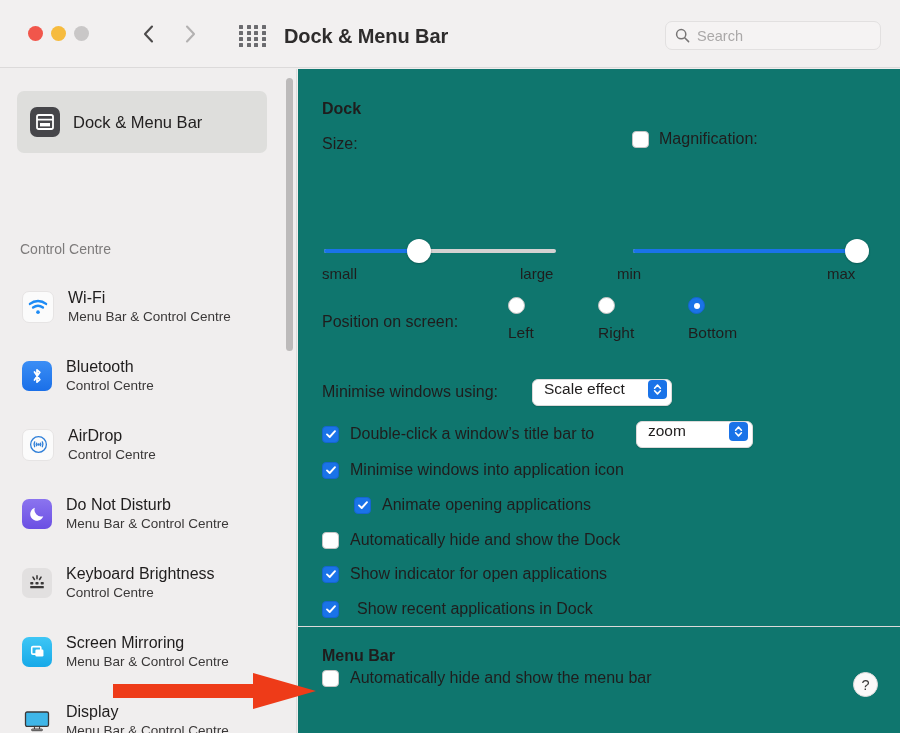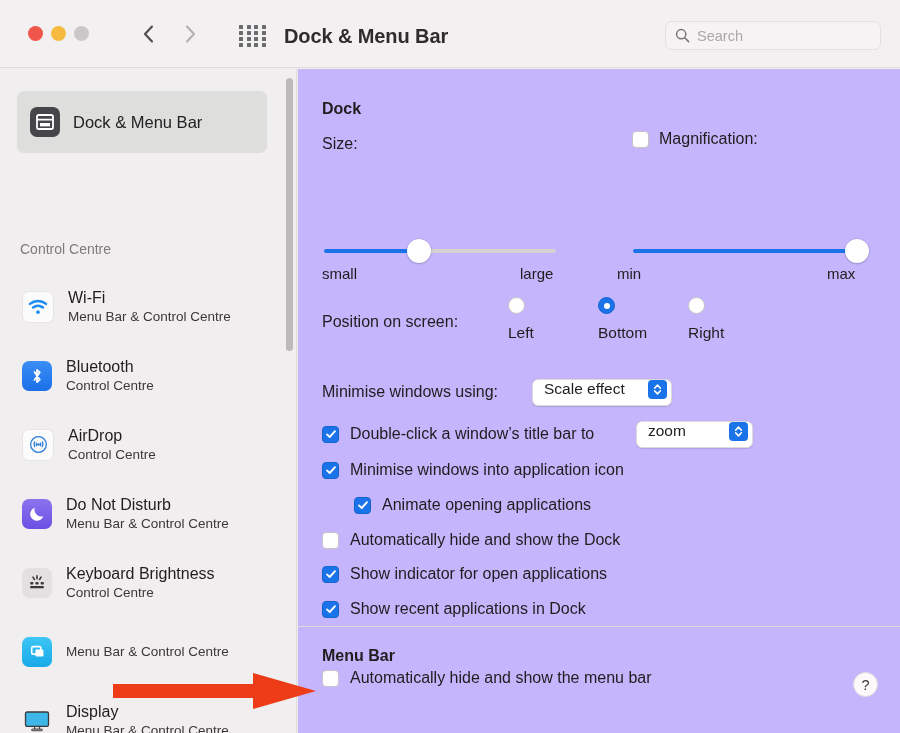--- a/index.html
+++ b/index.html
@@ -214,21 +214,21 @@
     background: #bcbaba;
   }
 
   
   .main {
     position: absolute;
     left: 298px;
     top: 69px;
     width: 602px;
     height: 664px;
-    background: #c4b5fd;
+    background: #0f766e;
   }
   .section-title {
     position: absolute;
     font-size: 16px;
     font-weight: bold;
     color: #1f1d1d;
   }
   #dock-title { left: 24px; top: 31px; }
 
   .row-label {
@@ -398,21 +398,21 @@
     font-size: 16px;
     color: #1f1d1d;
     margin-left: 11px;
     white-space: nowrap;
   }
   #cbrow-0 { top: 356px; }
   #cbrow-1 { top: 392px; }
   #cbrow-2 { top: 427px; padding-left: 32px; }
   #cbrow-3 { top: 462px; }
   #cbrow-4 { top: 496px; }
-  #cbrow-5 { top: 531px; }
+  #cbrow-5 { top: 531px; gap: 7px; }
 
   #dblclick-popup { position: absolute; left: 338px; top: 352px; width: 117px; }
 
   .divider {
     position: absolute;
     left: 0;
     width: 602px;
     height: 1px;
     background: #dcdada;
   }
@@ -597,20 +597,21 @@
       </div>
 
       <div class="sb-item">
         <span class="sb-icon" style="background:linear-gradient(180deg,#3ec6f5,#17a9e8);">
           <svg width="21" height="21" viewBox="0 0 24 24">
             <rect x="5.4" y="6.4" width="10.4" height="8.6" rx="1.4" fill="none" stroke="#ffffff" stroke-width="1.8"></rect>
             <rect x="9.6" y="9.8" width="9.2" height="7.8" rx="1.4" fill="#ffffff"></rect>
           </svg>
         </span>
         <span class="sb-text">
+          <span class="sb-name">Screen Mirroring</span>
           <span class="sb-sub">Menu Bar &amp; Control Centre</span>
         </span>
       </div>
 
       <div class="sb-item">
         <span class="sb-icon" style="background:transparent;">
           <svg width="28" height="28" viewBox="0 0 28 28">
             <rect x="2.5" y="5" width="23" height="14.4" rx="1.6" fill="#3fb6e8" stroke="#3a3838" stroke-width="1.3"></rect>
             <rect x="11.4" y="19.4" width="5.2" height="3" fill="#dddbdb" stroke="#3a3838" stroke-width="1"></rect>
             <rect x="8.6" y="22.1" width="10.8" height="1.6" rx="0.6" fill="#c9c7c7" stroke="#3a3838" stroke-width="0.9"></rect>
@@ -656,28 +657,28 @@
     <div class="slider-cap" id="cap-min">min</div>
     <div class="slider-cap" id="cap-max">max</div>
 
     <div class="row-label" id="pos-label">Position on screen:</div>
     <div class="radio-group">
       <div class="radio-col">
         <span class="radio"></span>
         <span class="radio-cap">Left</span>
       </div>
       <div class="radio-col">
+        <span class="radio"></span>
+        <span class="radio-cap">Right</span>
+      </div>
+      <div class="radio-col">
         <span class="radio on">
             <span class="dot"></span>
           </span>
         <span class="radio-cap">Bottom</span>
-      </div>
-      <div class="radio-col">
-        <span class="radio"></span>
-        <span class="radio-cap">Right</span>
       </div>
     </div>
 
     <div class="row-label" id="min-label">Minimise windows using:</div>
     <div class="popup" id="min-popup">
       <span class="pv">Scale effect</span>
       <span class="stepper">
         <svg width="11" height="13" viewBox="0 0 11 13">
           <polyline points="2.6,5.2 5.5,2.1 8.4,5.2" fill="none" stroke="#fff" stroke-width="1.6" stroke-linecap="round" stroke-linejoin="round"></polyline>
           <polyline points="2.6,7.8 5.5,10.9 8.4,7.8" fill="none" stroke="#fff" stroke-width="1.6" stroke-linecap="round" stroke-linejoin="round"></polyline>

